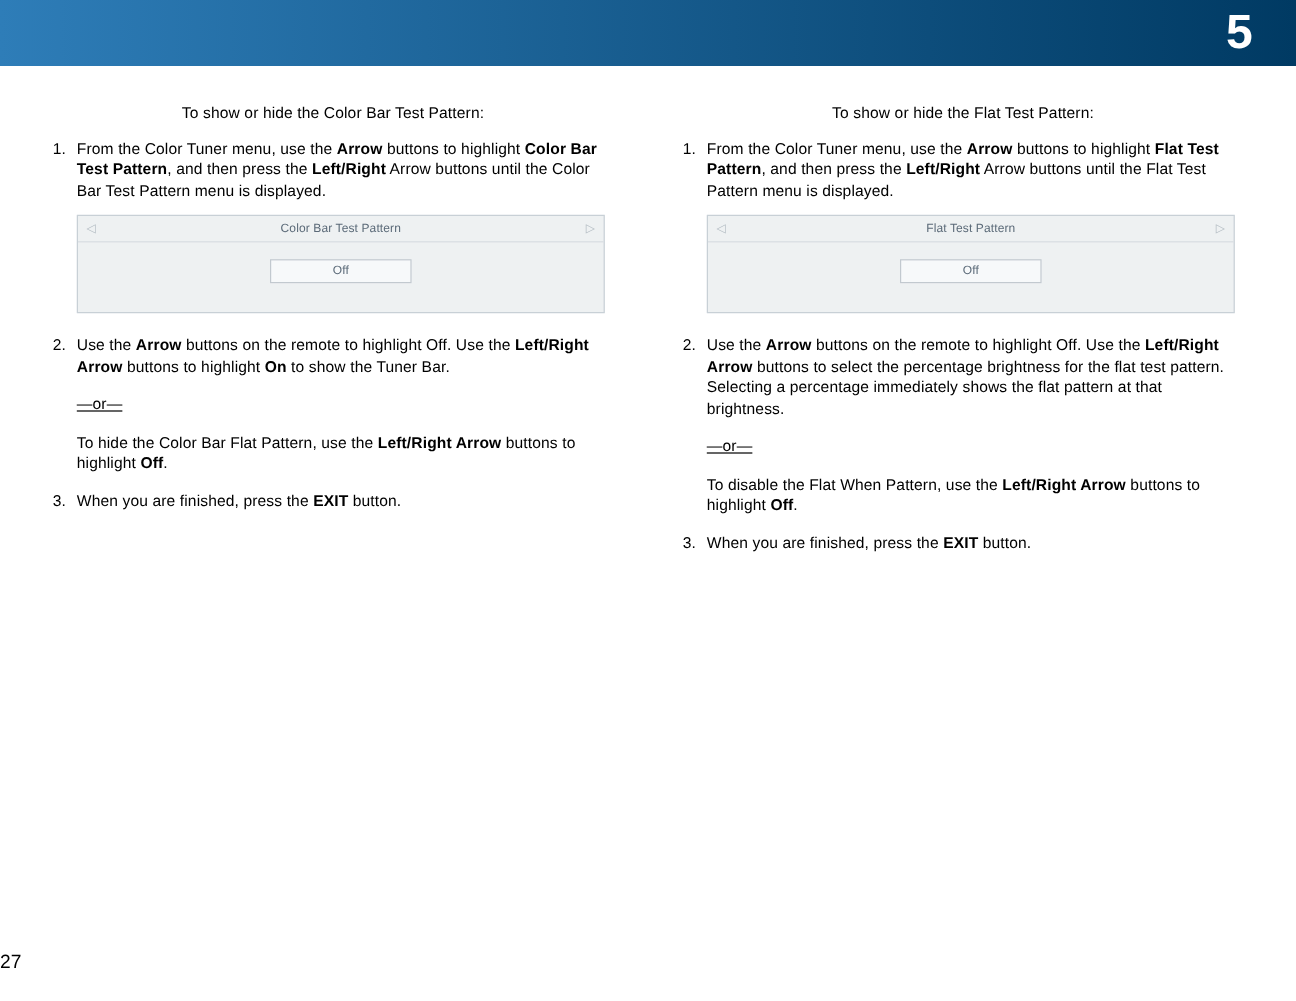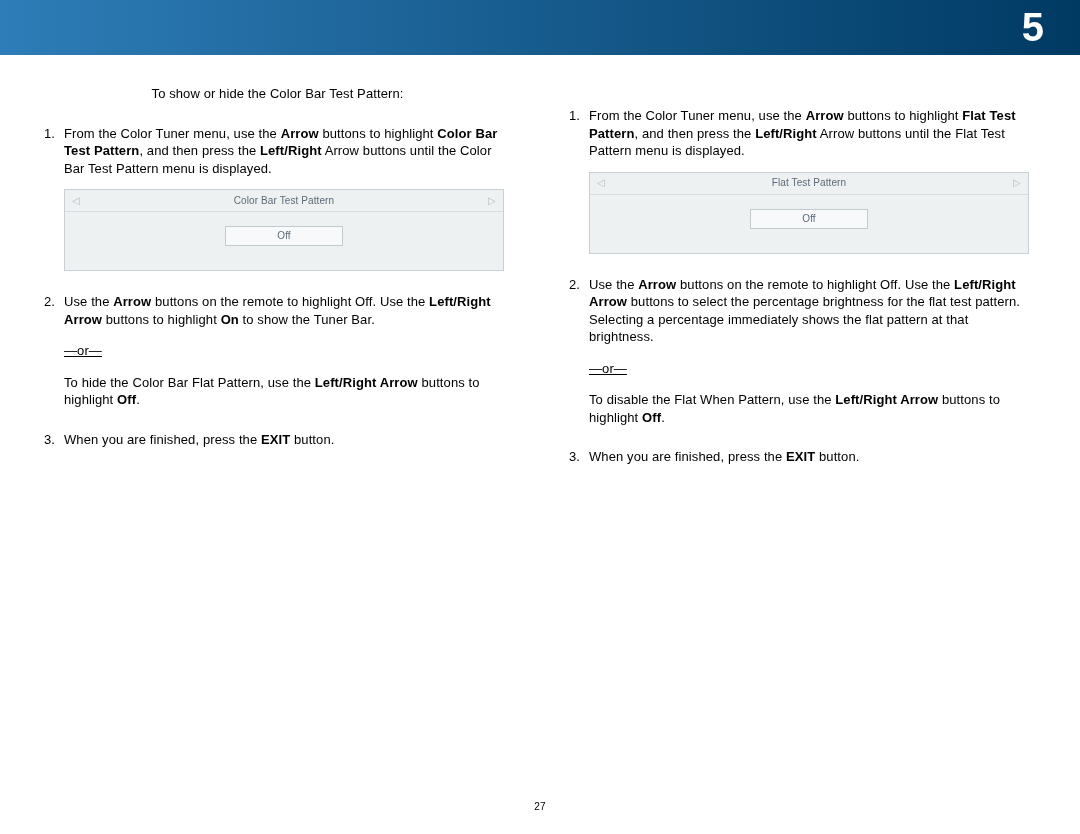--- a/index.html
+++ b/index.html
@@ -35,21 +35,20 @@
   .col {
     flex: 1;
     line-height: 1.35;
   }
   .intro { margin-bottom: 12px; text-align: center; }
   ol { list-style: none; counter-reset: step; padding-left: 20px; }
   ol > li {
     counter-increment: step;
     position: relative;
     margin-bottom: 14px;
-    margin-top: 22px;
   }
   ol > li::before {
     content: counter(step) ".";
     position: absolute;
     left: -20px;
     top: 0;
   }
   .orline { margin: 14px 0; text-decoration: underline; }
   b { font-weight: 700; }
 
@@ -93,22 +92,21 @@
     display: flex;
     align-items: center;
     justify-content: center;
   }
 
   .pagenum {
     position: absolute;
     bottom: 22px;
     left: 0;
     width: 100%;
-    text-align: center;
-    font-size: 10px;
+    font-size: 16px;
     color: #000;
   }
 </style>
 </head>
 <body>
 
 <div class="header">
   <span class="chapnum">5</span>
 </div>
 
@@ -136,20 +134,21 @@
         <p class="orline">—or—</p>
         <span>To hide the Color Bar Flat Pattern, use the </span><b>Left/Right Arrow</b><span> buttons to highlight </span><b>Off</b><span>.</span>
       </li>
       <li>
         <span>When you are finished, press the </span><b>EXIT</b><span> button.</span>
       </li>
     </ol>
   </div>
 
   <div class="col">
+    <p class="intro">To show or hide the Flat Test Pattern:</p>
     <ol>
       <li>
         <span>From the Color Tuner menu, use the </span><b>Arrow</b><span> buttons to highlight </span><b>Flat Test Pattern</b><span>, and then press the </span><b>Left/Right</b><span> Arrow buttons until the Flat Test Pattern menu is displayed.</span>
 
         <div class="menu-box">
           <div class="menu-title-row">
             <span class="tri">◁</span>
             <span class="menu-title">Flat Test Pattern</span>
             <span class="tri">▷</span>
           </div>

